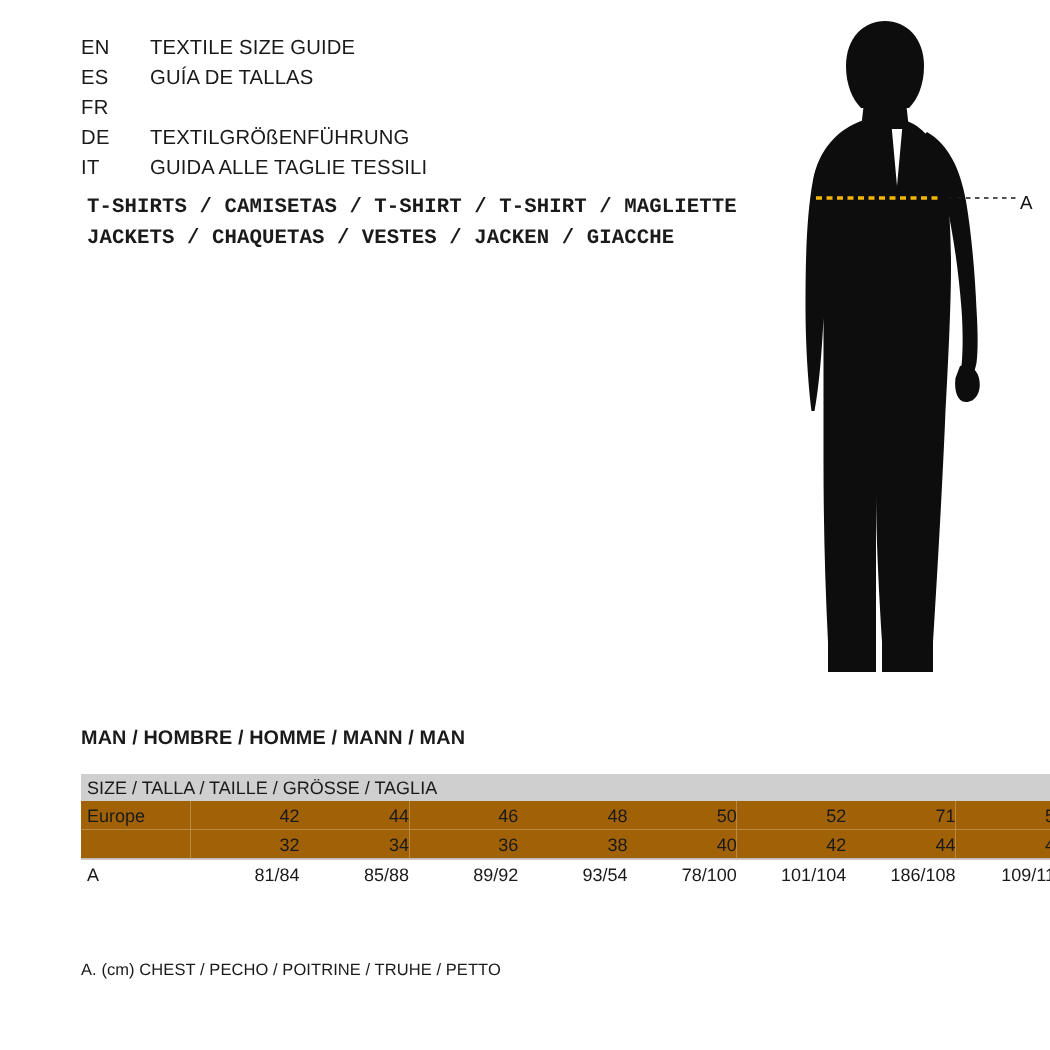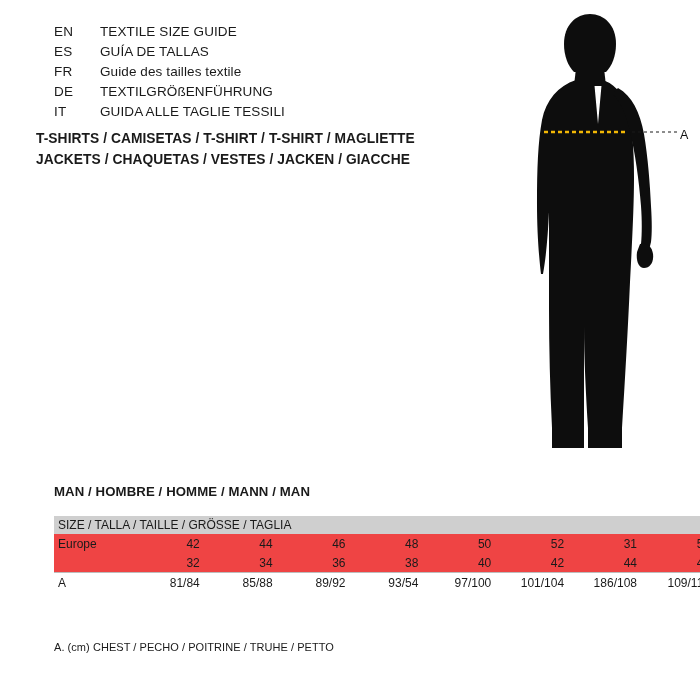--- a/index.html
+++ b/index.html
@@ -41,22 +41,23 @@
   .lang-text {
     font-size: 13.5px;
     letter-spacing: 0.1px;
     text-align: right;
   }
 
   
   .cat-block {
     position: absolute;
     top: 128px;
-    left: 4px;
+    left: 26px;
     width: 430px;
+    font-family: Liberation Mono, monospace;
   }
   .cat-line {
     font-size: 13.8px;
     font-weight: bold;
     letter-spacing: 0.05px;
     line-height: 21px;
     white-space: nowrap;
   }
 
   
@@ -101,21 +102,21 @@
     height: 19px;
     vertical-align: middle;
   }
   .size-table tr.head td {
     background: #cfcfcf;
     font-size: 12px;
     padding-left: 4px;
     height: 18px;
   }
   .size-table tr.shade td {
-    background: #ef4444;
+    background: #a16207;
   }
   .size-table tr.plain td {
     background: #ffffff;
   }
   .row-label {
     width: 92px;
     padding-left: 4px !important;
     text-align: left;
   }
   .cell {
@@ -142,21 +143,20 @@
     <div class="lang-row">
       <div class="lang-code">EN</div>
       <div class="lang-text">TEXTILE SIZE GUIDE</div>
     </div>
     <div class="lang-row">
       <div class="lang-code">ES</div>
       <div class="lang-text">GUÍA DE TALLAS</div>
     </div>
     <div class="lang-row">
       <div class="lang-code">FR</div>
-      <div class="lang-text">Guide des tailles textile</div>
     </div>
     <div class="lang-row">
       <div class="lang-code">DE</div>
       <div class="lang-text">TEXTILGRÖßENFÜHRUNG</div>
     </div>
     <div class="lang-row">
       <div class="lang-code">IT</div>
       <div class="lang-text">GUIDA ALLE TAGLIE TESSILI</div>
     </div>
   </div>
@@ -226,41 +226,41 @@
       <td colspan="9">SIZE / TALLA / TAILLE / GRÖSSE / TAGLIA</td>
     </tr>
     <tr class="shade">
       <td class="row-label">Europe</td>
       <td class="cell">42</td>
       <td class="cell">44</td>
       <td class="cell">46</td>
       <td class="cell">48</td>
       <td class="cell">50</td>
       <td class="cell">52</td>
-      <td class="cell">31</td>
+      <td class="cell">71</td>
       <td class="cell">56</td>
     </tr>
     <tr class="shade">
       <td class="row-label"></td>
       <td class="cell">32</td>
       <td class="cell">34</td>
       <td class="cell">36</td>
       <td class="cell">38</td>
       <td class="cell">40</td>
       <td class="cell">42</td>
       <td class="cell">44</td>
       <td class="cell">46</td>
     </tr>
     <tr class="plain line-top">
       <td class="row-label">A</td>
       <td class="cell">81/84</td>
       <td class="cell">85/88</td>
       <td class="cell">89/92</td>
       <td class="cell">93/54</td>
-      <td class="cell">97/100</td>
+      <td class="cell">78/100</td>
       <td class="cell">101/104</td>
       <td class="cell">186/108</td>
       <td class="cell">109/112</td>
     </tr>
   </tbody>
     </table>
 
   <div class="footnote">A. (cm) CHEST / PECHO / POITRINE / TRUHE / PETTO</div>
 
 </div>

